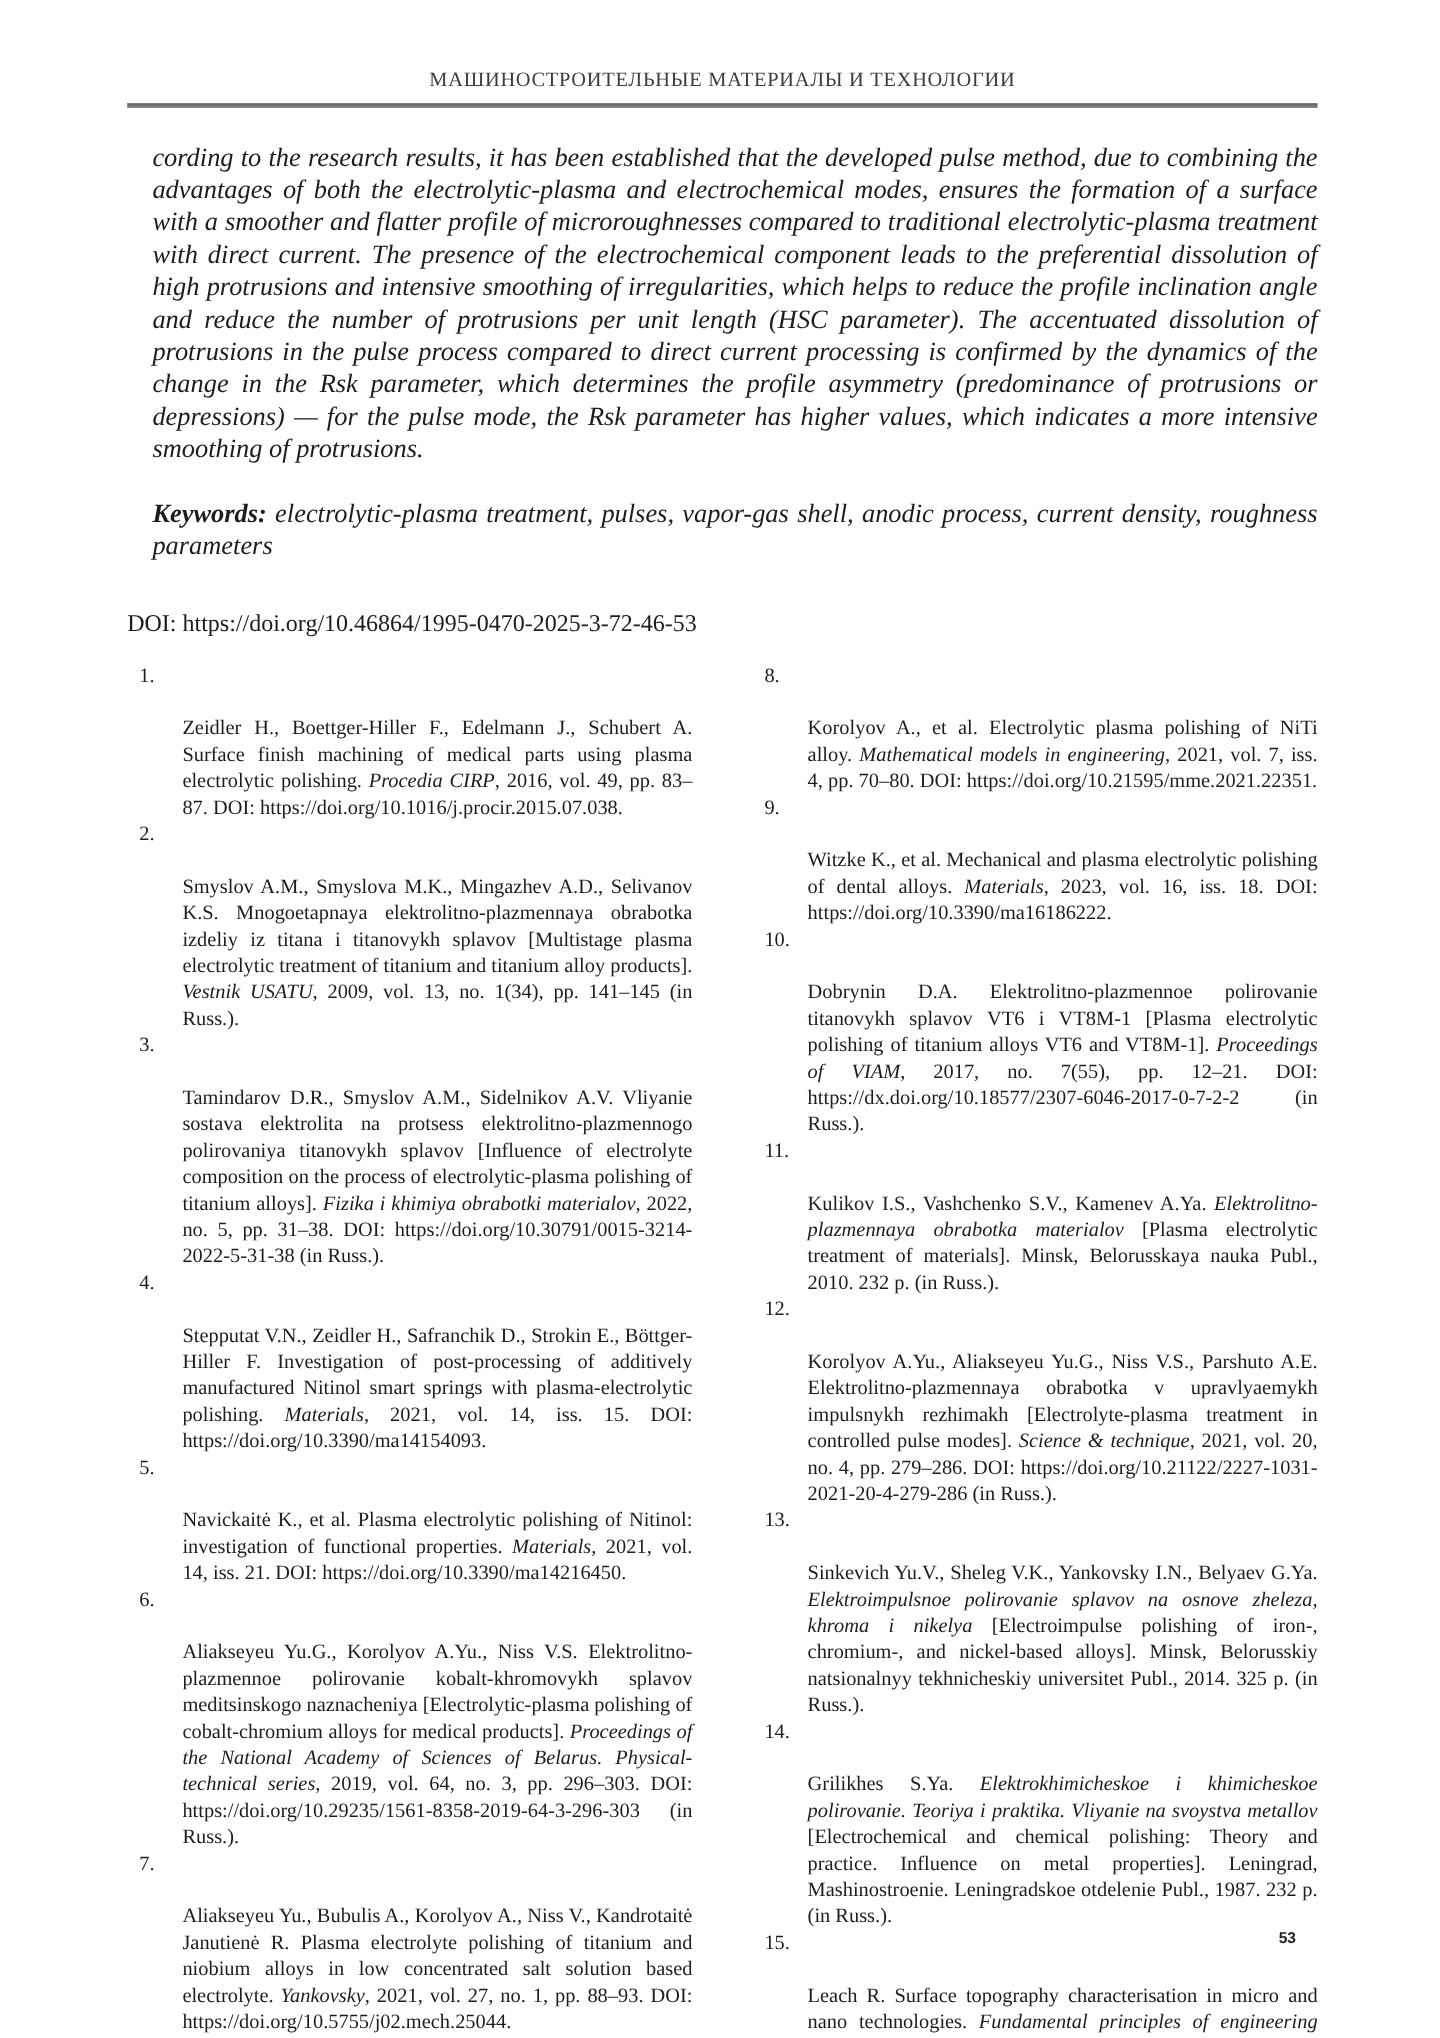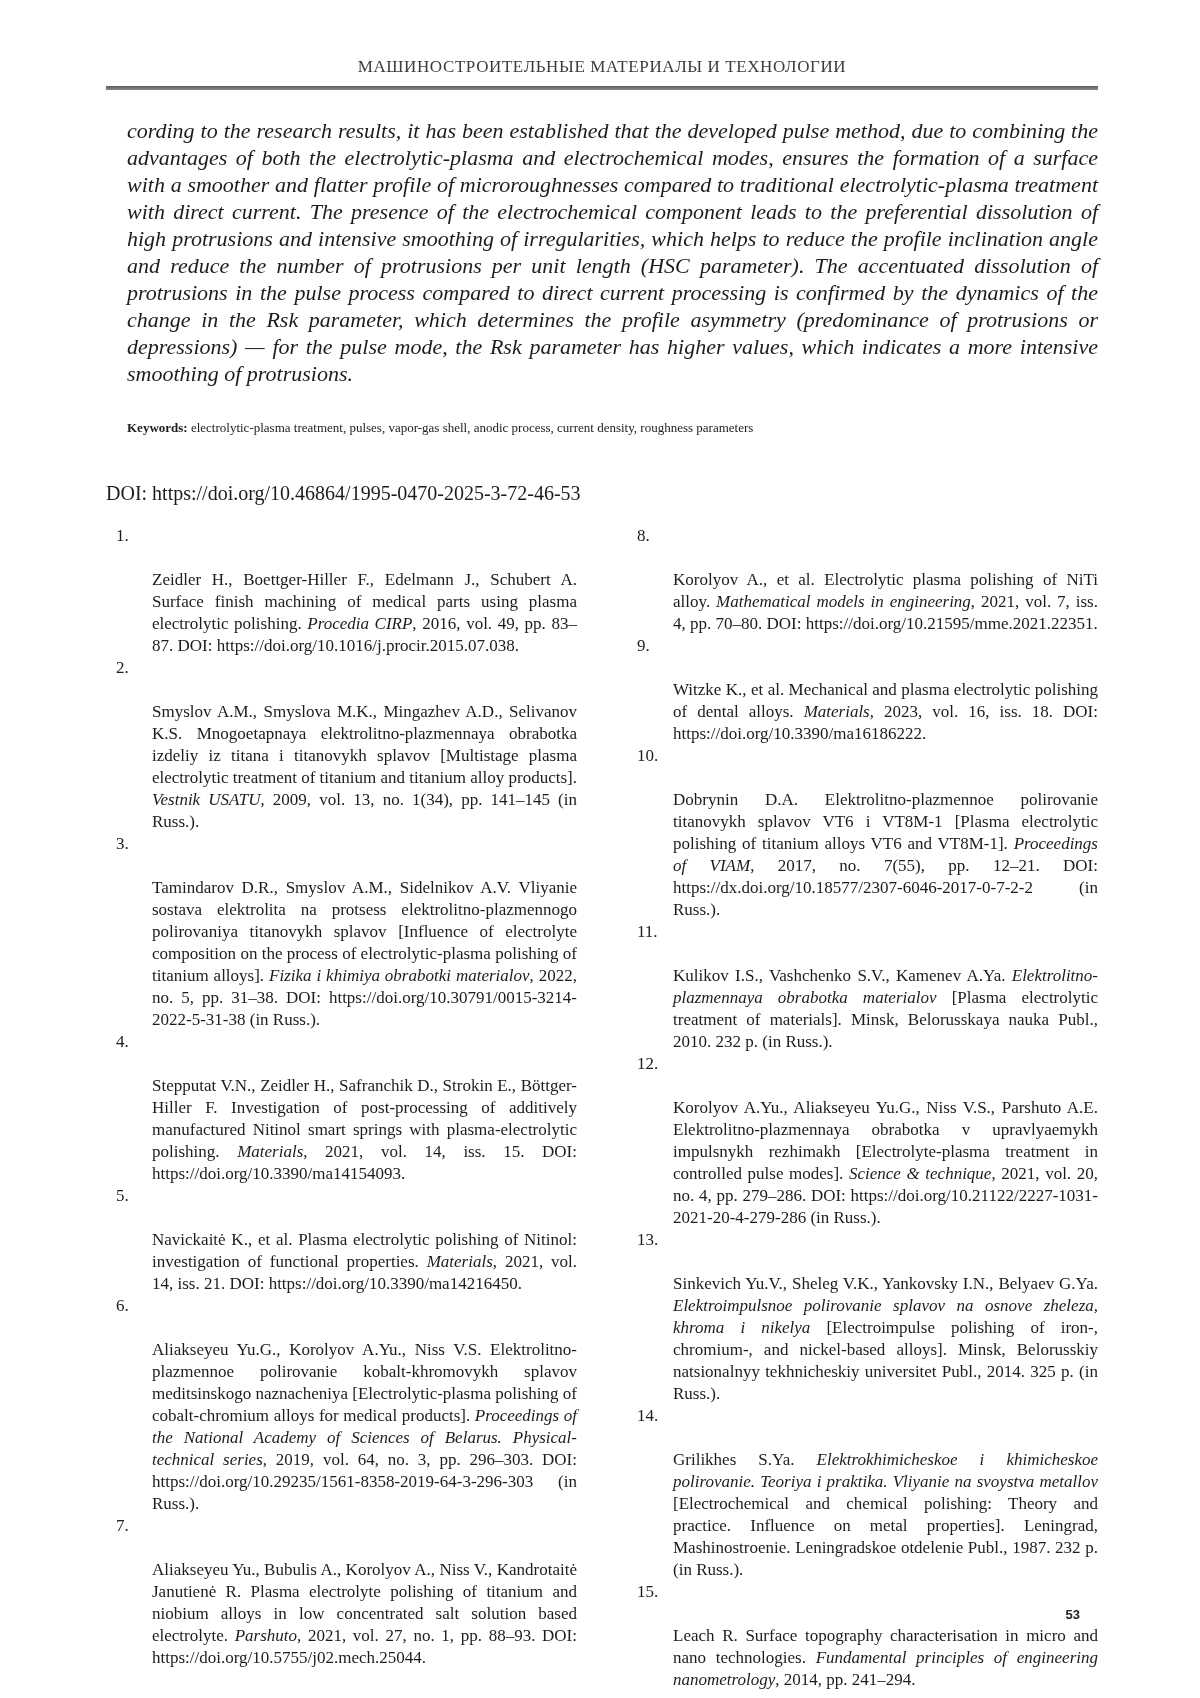--- a/index.html
+++ b/index.html
@@ -34,21 +34,22 @@
   }
   .abstract {
     margin: 27px 0 0 21px;
     font-style: italic;
     font-size: 22px;
     line-height: 27px;
     text-align: justify;
   }
   .keywords {
     margin: 27px 0 0 21px;
-    font-size: 13px;
+    font-style: italic;
+    font-size: 22px;
     line-height: 27px;
     text-align: justify;
   }
   .keywords .kw-label {
     font-weight: bold;
   }
   .doi-line {
     margin-top: 41px;
     font-size: 20px;
     font-style: normal;
@@ -131,21 +132,21 @@
         <div class="ref-item">
           <span class="ref-num">5.</span>
           <span class="ref-text"><span>Navickaitė K., et al. Plasma electrolytic polishing of Nitinol: investigation of functional properties. </span><i>Materials</i><span>, 2021, vol. 14, iss. 21. DOI: https://doi.org/10.3390/ma14216450.</span></span>
         </div>
         <div class="ref-item">
           <span class="ref-num">6.</span>
           <span class="ref-text"><span>Aliakseyeu Yu.G., Korolyov A.Yu., Niss V.S. Elektrolitno-plazmennoe polirovanie kobalt-khromovykh splavov meditsinskogo naznacheniya [Electrolytic-plasma polishing of cobalt-chromium alloys for medical products]. </span><i>Proceedings of the National Academy of Sciences of Belarus. Physical-technical series</i><span>, 2019, vol. 64, no. 3, pp. 296–303. DOI: https://doi.org/10.29235/1561-8358-2019-64-3-296-303 (in Russ.).</span></span>
         </div>
         <div class="ref-item">
           <span class="ref-num">7.</span>
-          <span class="ref-text"><span>Aliakseyeu Yu., Bubulis A., Korolyov A., Niss V., Kandrotaitė Janutienė R. Plasma electrolyte polishing of titanium and niobium alloys in low concentrated salt solution based electrolyte. </span><i>Parshuto</i><span>, 2021, vol. 27, no. 1, pp. 88–93. DOI: https://doi.org/10.5755/j02.mech.25044.</span></span>
+          <span class="ref-text"><span>Aliakseyeu Yu., Bubulis A., Korolyov A., Niss V., Kandrotaitė Janutienė R. Plasma electrolyte polishing of titanium and niobium alloys in low concentrated salt solution based electrolyte. </span><i>Yankovsky</i><span>, 2021, vol. 27, no. 1, pp. 88–93. DOI: https://doi.org/10.5755/j02.mech.25044.</span></span>
         </div>
       </div>
     <div class="ref-col">
         <div class="ref-item">
           <span class="ref-num">8.</span>
           <span class="ref-text"><span>Korolyov A., et al. Electrolytic plasma polishing of NiTi alloy. </span><i>Mathematical models in engineering</i><span>, 2021, vol. 7, iss. 4, pp. 70–80. DOI: https://doi.org/10.21595/mme.2021.22351.</span></span>
         </div>
         <div class="ref-item">
           <span class="ref-num">9.</span>
           <span class="ref-text"><span>Witzke K., et al. Mechanical and plasma electrolytic polishing of dental alloys. </span><i>Materials</i><span>, 2023, vol. 16, iss. 18. DOI: https://doi.org/10.3390/ma16186222.</span></span>

